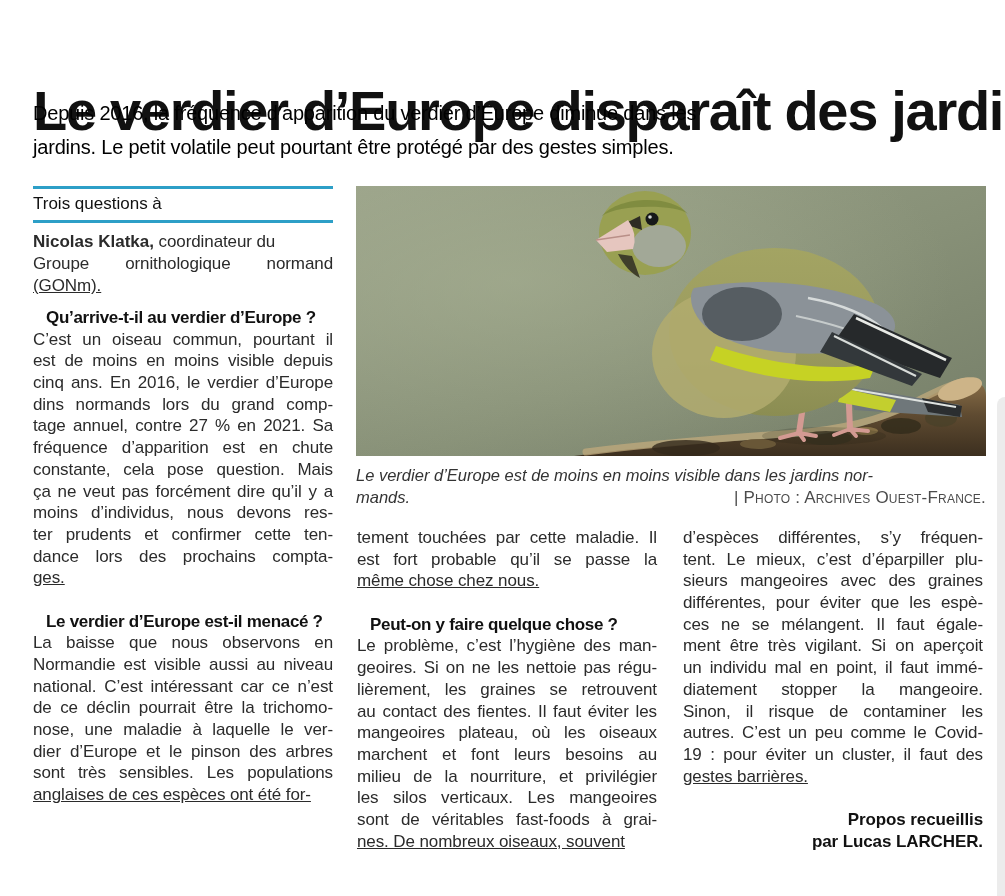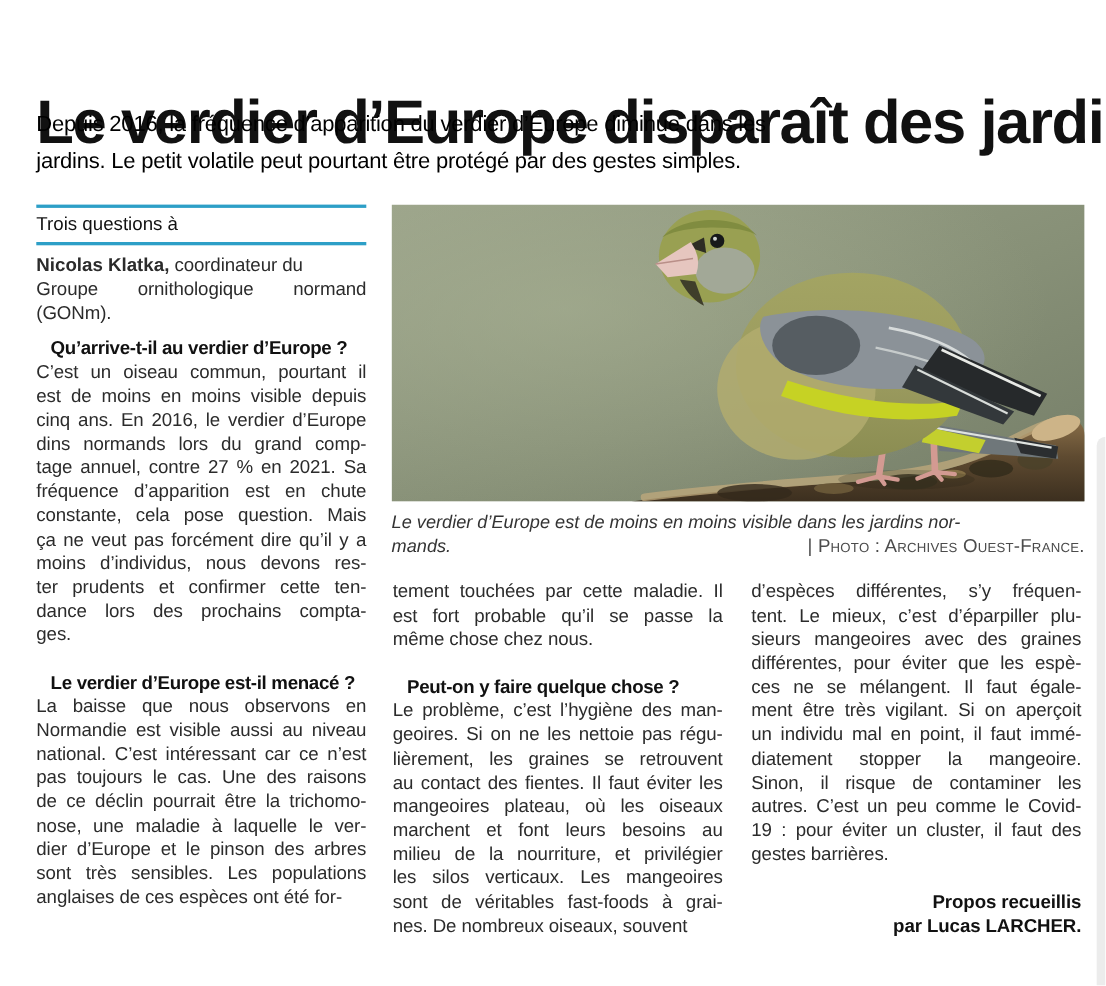--- a/index.html
+++ b/index.html
@@ -36,21 +36,21 @@
     margin:7px 0 0 0;font-size:16.5px;line-height:22px;text-align:justify;
   }
   .intro .ln{height:22px;line-height:22px;}
   .intro b{letter-spacing:0;}
 
   .lines{margin-top:10px;}
   .ln{
     height:21.7px;line-height:21.7px;font-size:17px;letter-spacing:-0.1px;
   }
   .ln.j{text-align:justify;text-align-last:justify;}
-  .ln.l{text-align:left;}
+  .ln.l{text-align:left;text-decoration:underline;}
   .ln.q{font-weight:700;padding-left:13px;white-space:nowrap;letter-spacing:-0.3px;color:#111;}
   .ln.gap{}
   .ln.sig{font-weight:700;text-align:right;white-space:nowrap;color:#111;}
 
   
   .photo{left:356px;top:186px;width:630px;height:270px;}
   .photo svg{display:block;}
   .caption{left:356px;top:464px;width:630px;font-size:16.5px;line-height:22px;}
   .cap-line{font-style:italic;color:#333;}
   .cap-row{display:flex;justify-content:space-between;align-items:baseline;}
@@ -98,21 +98,20 @@
       <div class="ln j">ça ne veut pas forcément dire qu’il y a</div>
       <div class="ln j">moins d’individus, nous devons res-</div>
       <div class="ln j">ter prudents et confirmer cette ten-</div>
       <div class="ln j">dance lors des prochains compta-</div>
       <div class="ln l">ges.</div>
       <div class="ln gap"></div>
       <div class="ln q">Le verdier d’Europe est-il menacé ?</div>
       <div class="ln j">La baisse que nous observons en</div>
       <div class="ln j">Normandie est visible aussi au niveau</div>
       <div class="ln j">national. C’est intéressant car ce n’est</div>
-      <div class="ln j">pas toujours le cas. Une des raisons</div>
       <div class="ln j">de ce déclin pourrait être la trichomo-</div>
       <div class="ln j">nose, une maladie à laquelle le ver-</div>
       <div class="ln j">dier d’Europe et le pinson des arbres</div>
       <div class="ln j">sont très sensibles. Les populations</div>
       <div class="ln l">anglaises de ces espèces ont été for-</div>
     </div>
 </section>
 
 <figure class="abs photo" style="margin:0">
   <svg width="630" height="270" viewBox="0 0 630 270" role="img">

